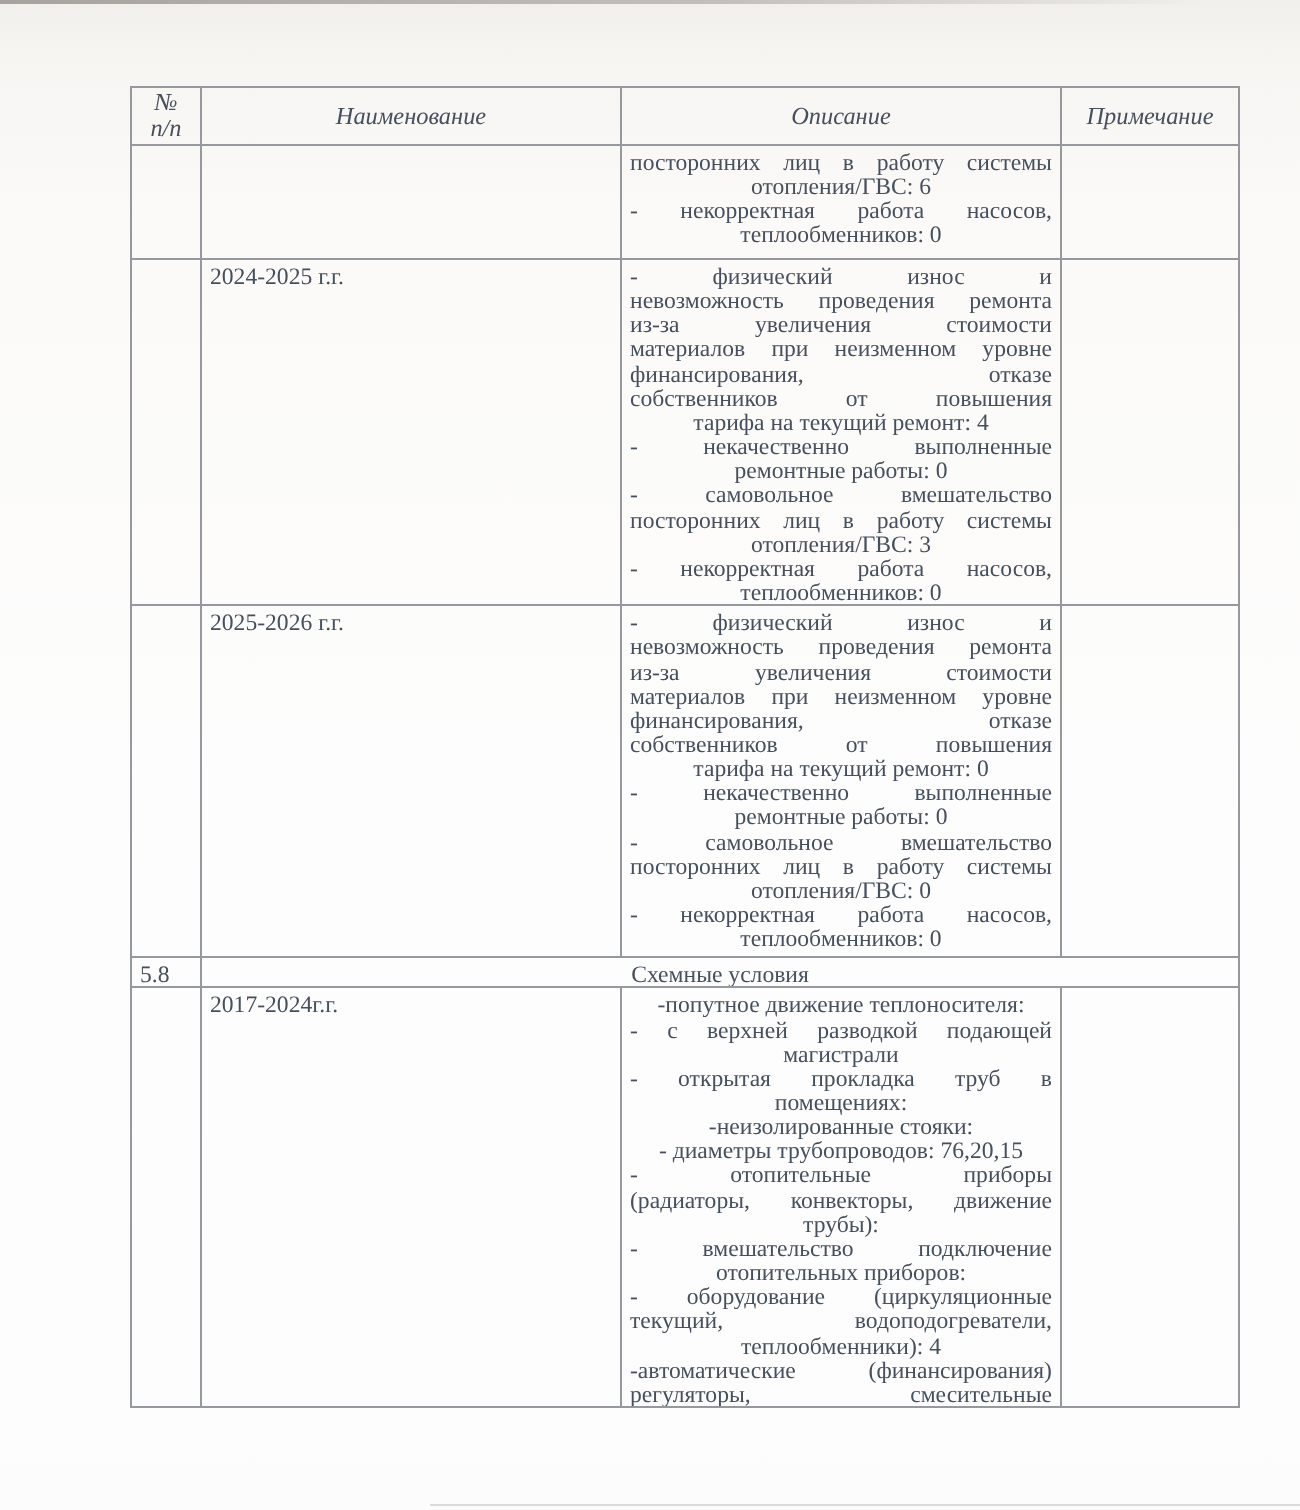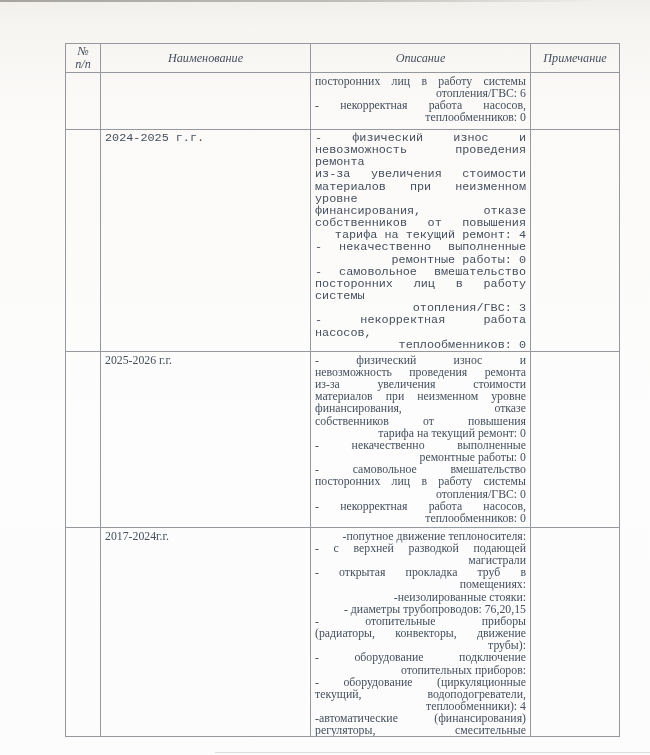--- a/index.html
+++ b/index.html
@@ -34,26 +34,26 @@
     overflow:hidden;
   }
   .doc th {
     font-style:italic;
     font-size:12.2px; line-height:12.6px;
     text-align:center; vertical-align:middle;
     padding:1px 2px;
   }
   .c-num  { padding:2px 2px 0 3px; }
   .c-desc { padding:2px 5px 0 5px; }
-  .line { text-align:right; }
+  .line { text-align:center; }
   .jl { text-align:justify; text-align-last:justify; -moz-text-align-last:justify; }
   .c-section { text-align:center; padding:0 2px; line-height:13px; vertical-align:middle; }
   tr.h-head { height:29px; }
   tr.h-r0 { height:57px; }
-  tr.h-r1 { height:172px;font-family:Liberation Mono, monospace; }
+  tr.h-r1 { height:172px; }
   tr.h-r2 { height:176px; }
   tr.h-r3 { height:14px; }
   tr.h-r4 { height:209px; }
 </style>
 </head>
 <body>
 
 <div class="page">
   <div class="artifact-top"></div>
 
@@ -125,36 +125,40 @@
             <div class="line">ремонтные работы: 0</div>
             <div class="line jl">- самовольное вмешательство</div>
             <div class="line jl">посторонних лиц в работу системы</div>
             <div class="line">отопления/ГВС: 0</div>
             <div class="line jl">- некорректная работа насосов,</div>
             <div class="line">теплообменников: 0</div>
           </td>
         <td></td>
       </tr>
 
+      <tr class="h-r3">
+        <td class="c-num">5.8</td>
+        <td class="c-section" colspan="3">Схемные условия</td>
+      </tr>
 
       <tr class="h-r4">
         <td class="c-num"></td>
         <td>2017-2024г.г.</td>
         <td class="c-desc">
             <div class="line">-попутное движение теплоносителя:</div>
             <div class="line jl">- с верхней разводкой подающей</div>
             <div class="line">магистрали</div>
             <div class="line jl">- открытая прокладка труб в</div>
             <div class="line">помещениях:</div>
             <div class="line">-неизолированные стояки:</div>
             <div class="line">- диаметры трубопроводов: 76,20,15</div>
             <div class="line jl">- отопительные приборы</div>
             <div class="line jl">(радиаторы, конвекторы, движение</div>
             <div class="line">трубы):</div>
-            <div class="line jl">- оборудование подключение</div>
+            <div class="line jl">- вмешательство подключение</div>
             <div class="line">отопительных приборов:</div>
             <div class="line jl">- оборудование (циркуляционные</div>
             <div class="line jl">текущий, водоподогреватели,</div>
             <div class="line">теплообменники): 4</div>
             <div class="line jl">-автоматические (финансирования)</div>
             <div class="line jl">регуляторы, смесительные</div>
           </td>
         <td></td>
       </tr>
     </tbody>

